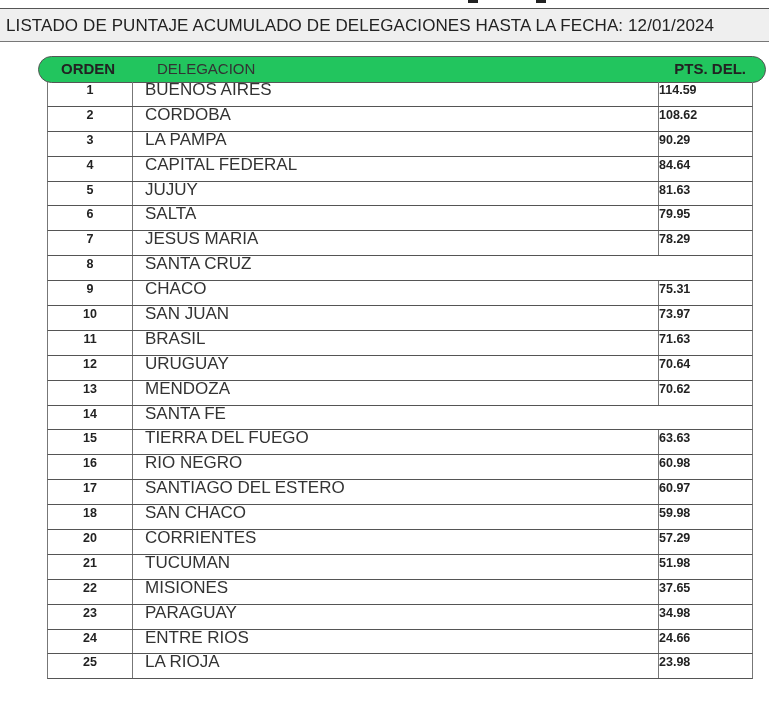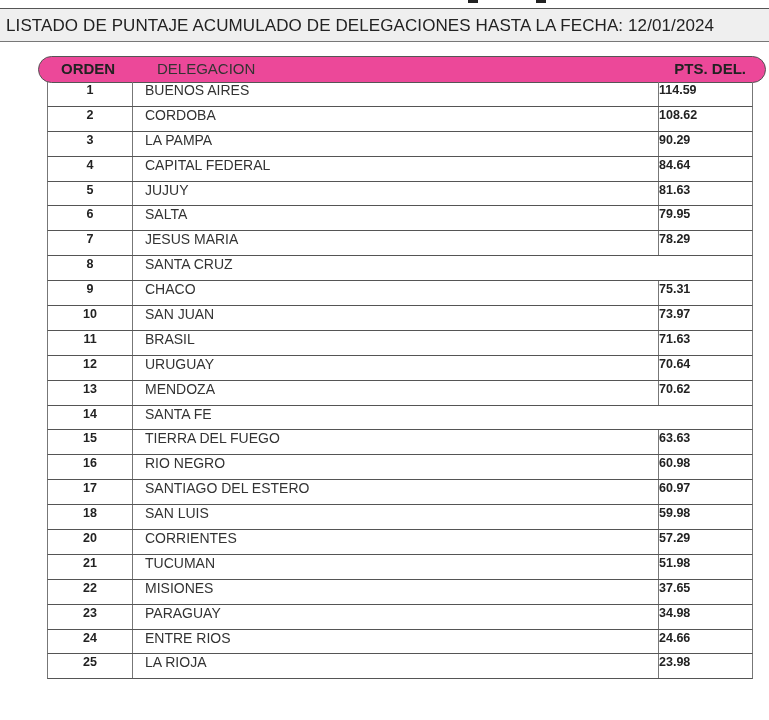--- a/index.html
+++ b/index.html
@@ -1,27 +1,27 @@
 <!DOCTYPE html>
 <html><head>
 <meta charset="utf-8">
 <style>
   html, body { margin:0; padding:0; background:#ffffff; }
   body { width:769px; height:720px; position:relative; overflow:hidden; font-family:"Liberation Sans", sans-serif; color:#1a1a1a; }
   .deco { position:absolute; top:-2px; height:5px; background:#222; }
   .title-bar { position:absolute; left:-4px; top:8px; width:780px; height:34px; background:#efefef; border-top:1.5px solid #555; border-bottom:1.5px solid #777; box-sizing:border-box; }
   .title-text { position:absolute; left:10px; top:7px; font-size:17px; letter-spacing:0.1px; color:#222; white-space:nowrap; }
-  .header-pill { position:absolute; left:38px; top:56px; width:728px; height:27px; background:#ec4899; border:1.5px solid #555; border-radius:14px; box-sizing:border-box; }
+  .header-pill { position:absolute; left:38px; top:56px; width:728px; height:27px; background:#22c55e; border:1.5px solid #555; border-radius:14px; box-sizing:border-box; }
   .h-orden { position:absolute; left:22px; top:3px; font-weight:bold; font-size:15px; color:#222; }
   .h-deleg { position:absolute; left:106px; top:3px; font-size:15px; color:#333;margin-left:12px; }
   .h-pts { position:absolute; right:19px; top:3px; font-weight:bold; font-size:15px; color:#222; }
   .table { position:absolute; left:47px; top:82px; width:706px; }
   .row { position:relative; height:24.9px; border-bottom:1.5px solid #555; box-sizing:border-box; border-left:1.5px solid #777; border-right:1.5px solid #777; }
   .cell-orden { position:absolute; left:0; width:84px; top:0; height:100%; border-right:1.5px solid #777; text-align:center; font-weight:bold; font-size:12.5px; line-height:16px; color:#222; }
-  .cell-name { position:absolute; left:97px; top:0; font-size:14px; line-height:16px; color:#333; white-space:nowrap; }
+  .cell-name { position:absolute; left:97px; top:0; font-size:17px; line-height:16px; color:#333; white-space:nowrap; }
   .cell-pts { position:absolute; left:610px; width:95px; top:0; height:100%; border-left:1.5px solid #777; text-align:left; font-weight:bold; font-size:12.5px; line-height:16px; color:#222; }
 </style>
 </head>
 <body>
 
 <div class="deco" style="left:468px;width:10px;"></div>
 <div class="deco" style="left:536px;width:10px;"></div>
 
 <div class="title-bar">
   <div class="title-text">LISTADO DE PUNTAJE ACUMULADO DE DELEGACIONES HASTA LA FECHA: 12/01/2024</div>
@@ -112,21 +112,21 @@
       <div class="cell-name">RIO NEGRO</div>
       <div class="cell-pts">60.98</div>
     </div>
     <div class="row">
       <div class="cell-orden">17</div>
       <div class="cell-name">SANTIAGO DEL ESTERO</div>
       <div class="cell-pts">60.97</div>
     </div>
     <div class="row">
       <div class="cell-orden">18</div>
-      <div class="cell-name">SAN LUIS</div>
+      <div class="cell-name">SAN CHACO</div>
       <div class="cell-pts">59.98</div>
     </div>
     <div class="row">
       <div class="cell-orden">20</div>
       <div class="cell-name">CORRIENTES</div>
       <div class="cell-pts">57.29</div>
     </div>
     <div class="row">
       <div class="cell-orden">21</div>
       <div class="cell-name">TUCUMAN</div>

